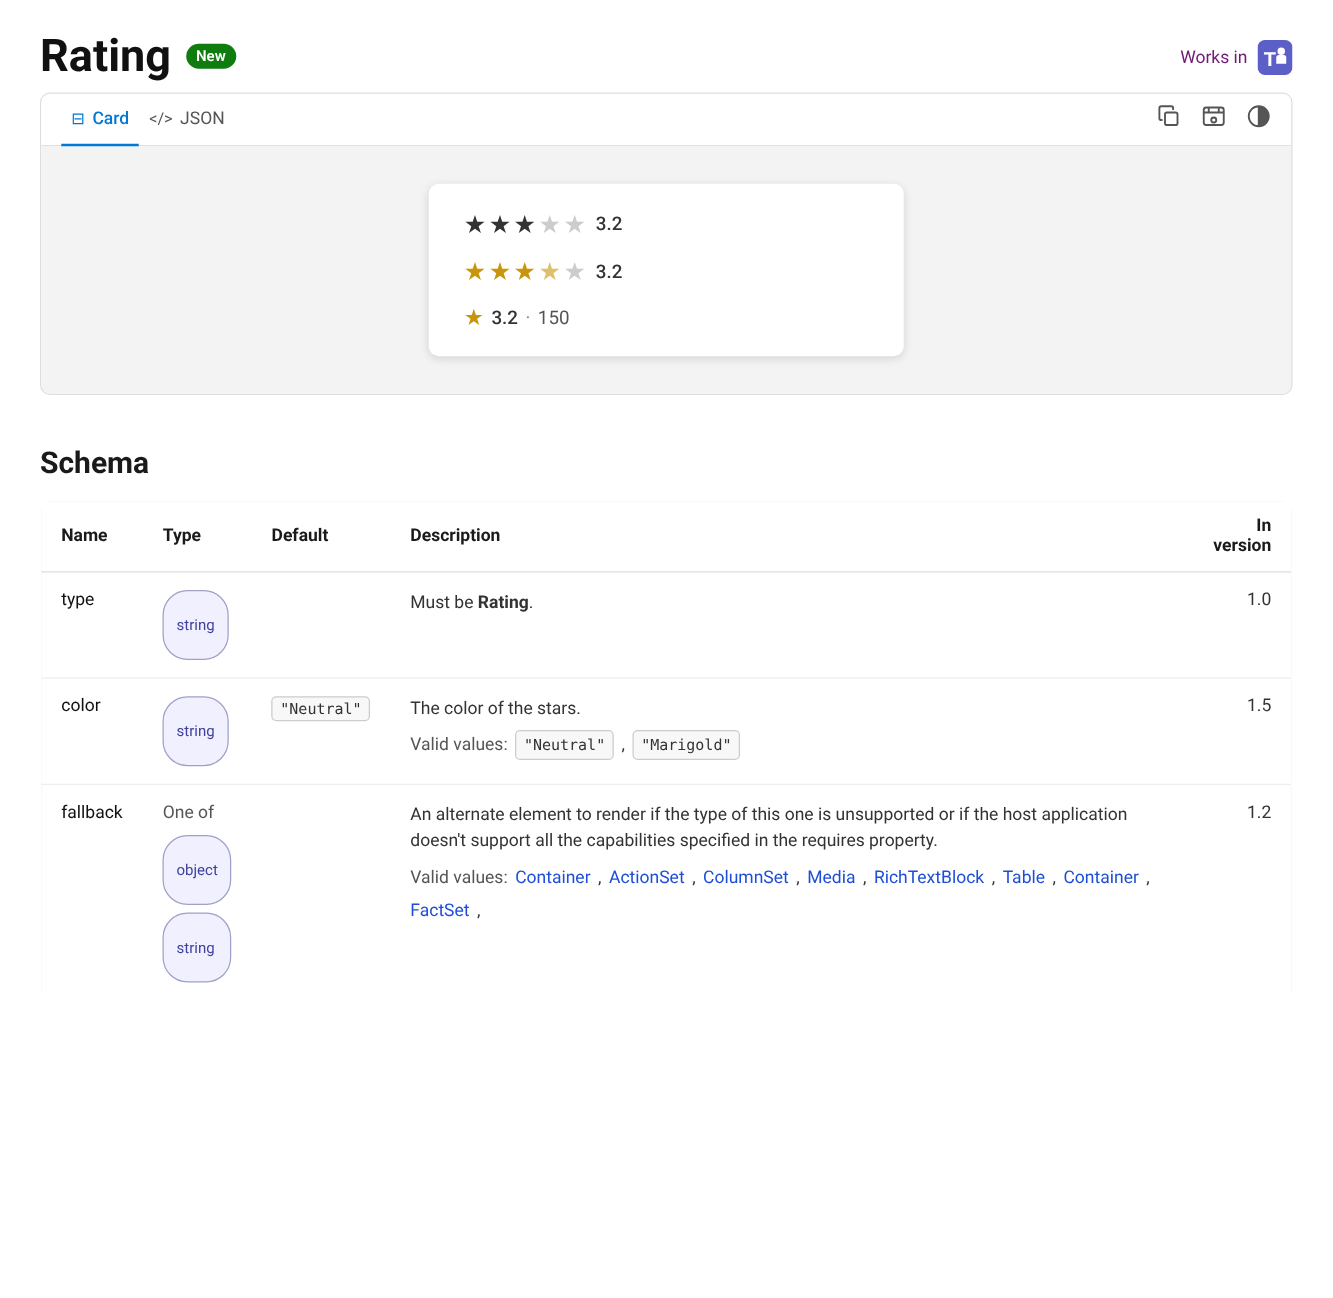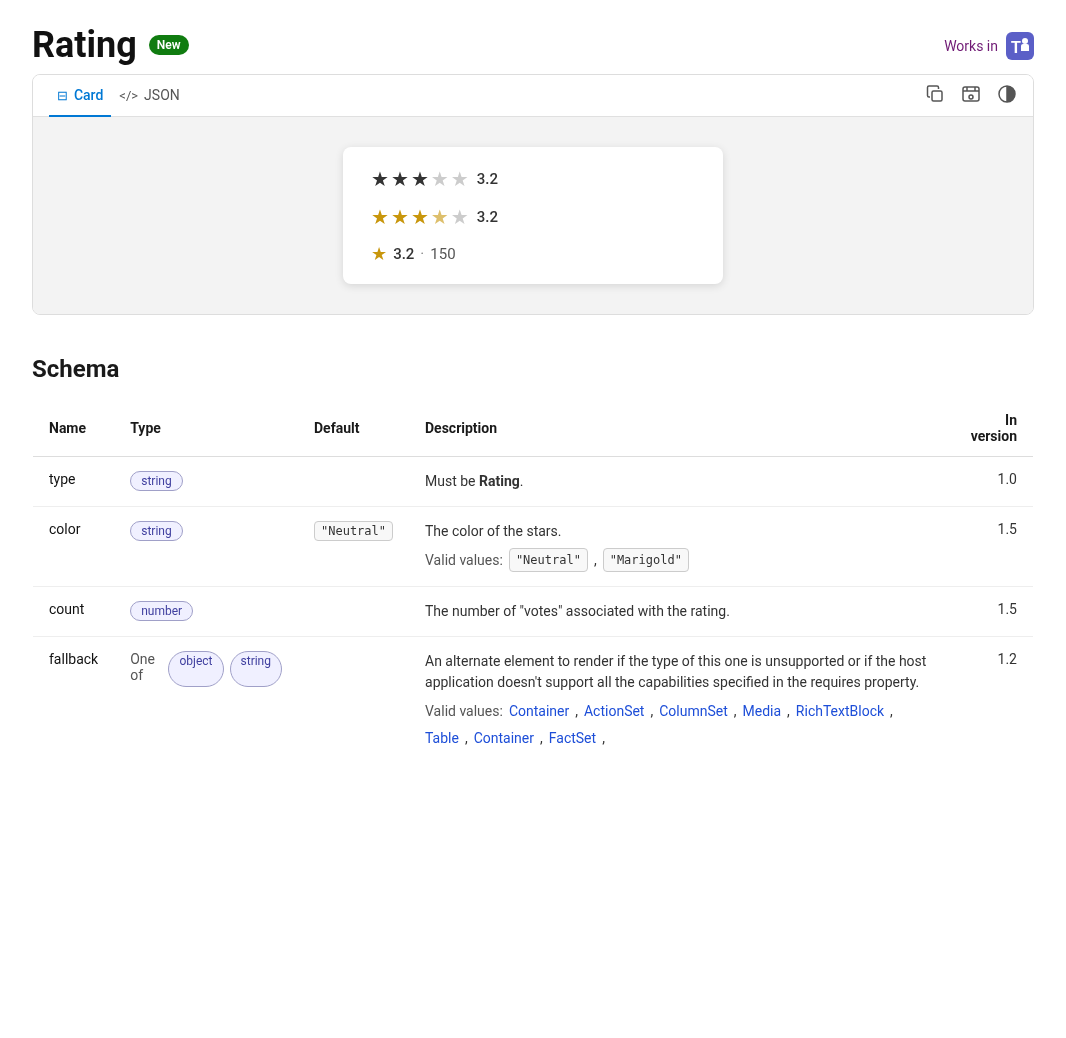--- a/index.html
+++ b/index.html
@@ -180,21 +180,21 @@
       border-bottom: 1px solid #eee;
       font-size: 14px;
     }
     .schema-table tr:last-child td {
       border-bottom: none;
     }
     .type-badge {
       display: inline-block;
       border: 1px solid #a0a0c8;
       border-radius: 20px;
-      padding: 2px 10px;
+      padding: 20px 10px;
       font-size: 12px;
       color: #4040a0;
       background: #f0f0ff;
       white-space: nowrap;
     }
     .default-badge {
       display: inline-block;
       border: 1px solid #ccc;
       border-radius: 4px;
       padding: 2px 6px;
@@ -212,21 +212,21 @@
     }
     .valid-label {
       color: #555;
     }
     .link-text {
       color: #1d4ed8;
       text-decoration: none;
     }
     .one-of {
       display: flex;
-      flex-direction: row;
+      flex-direction: column;
       gap: 6px;
     }
     .one-of-label {
       color: #555;
       margin-bottom: 4px;
     }
     .version-col {
       text-align: right;
       white-space: nowrap;
       color: #333;
@@ -375,29 +375,20 @@
           <div class="valid-values">
             <span class="valid-label">Valid values:</span>
             <span class="default-badge">"Neutral"</span>
             <span>,</span>
             <span class="default-badge">"Marigold"</span>
           </div>
         </td>
         <td class="version-col">1.5</td>
       </tr>
 
-      <tr>
-        <td class="name-col">count</td>
-        <td>
-          <span class="type-badge">number</span>
-        </td>
-        <td></td>
-        <td class="desc-text">The number of "votes" associated with the rating.</td>
-        <td class="version-col">1.5</td>
-      </tr>
 
       <tr>
         <td class="name-col">fallback</td>
         <td>
           <div class="one-of">
             <span class="one-of-label">One of</span>
             <span class="type-badge">object</span>
             <span class="type-badge">string</span>
           </div>
         </td>

